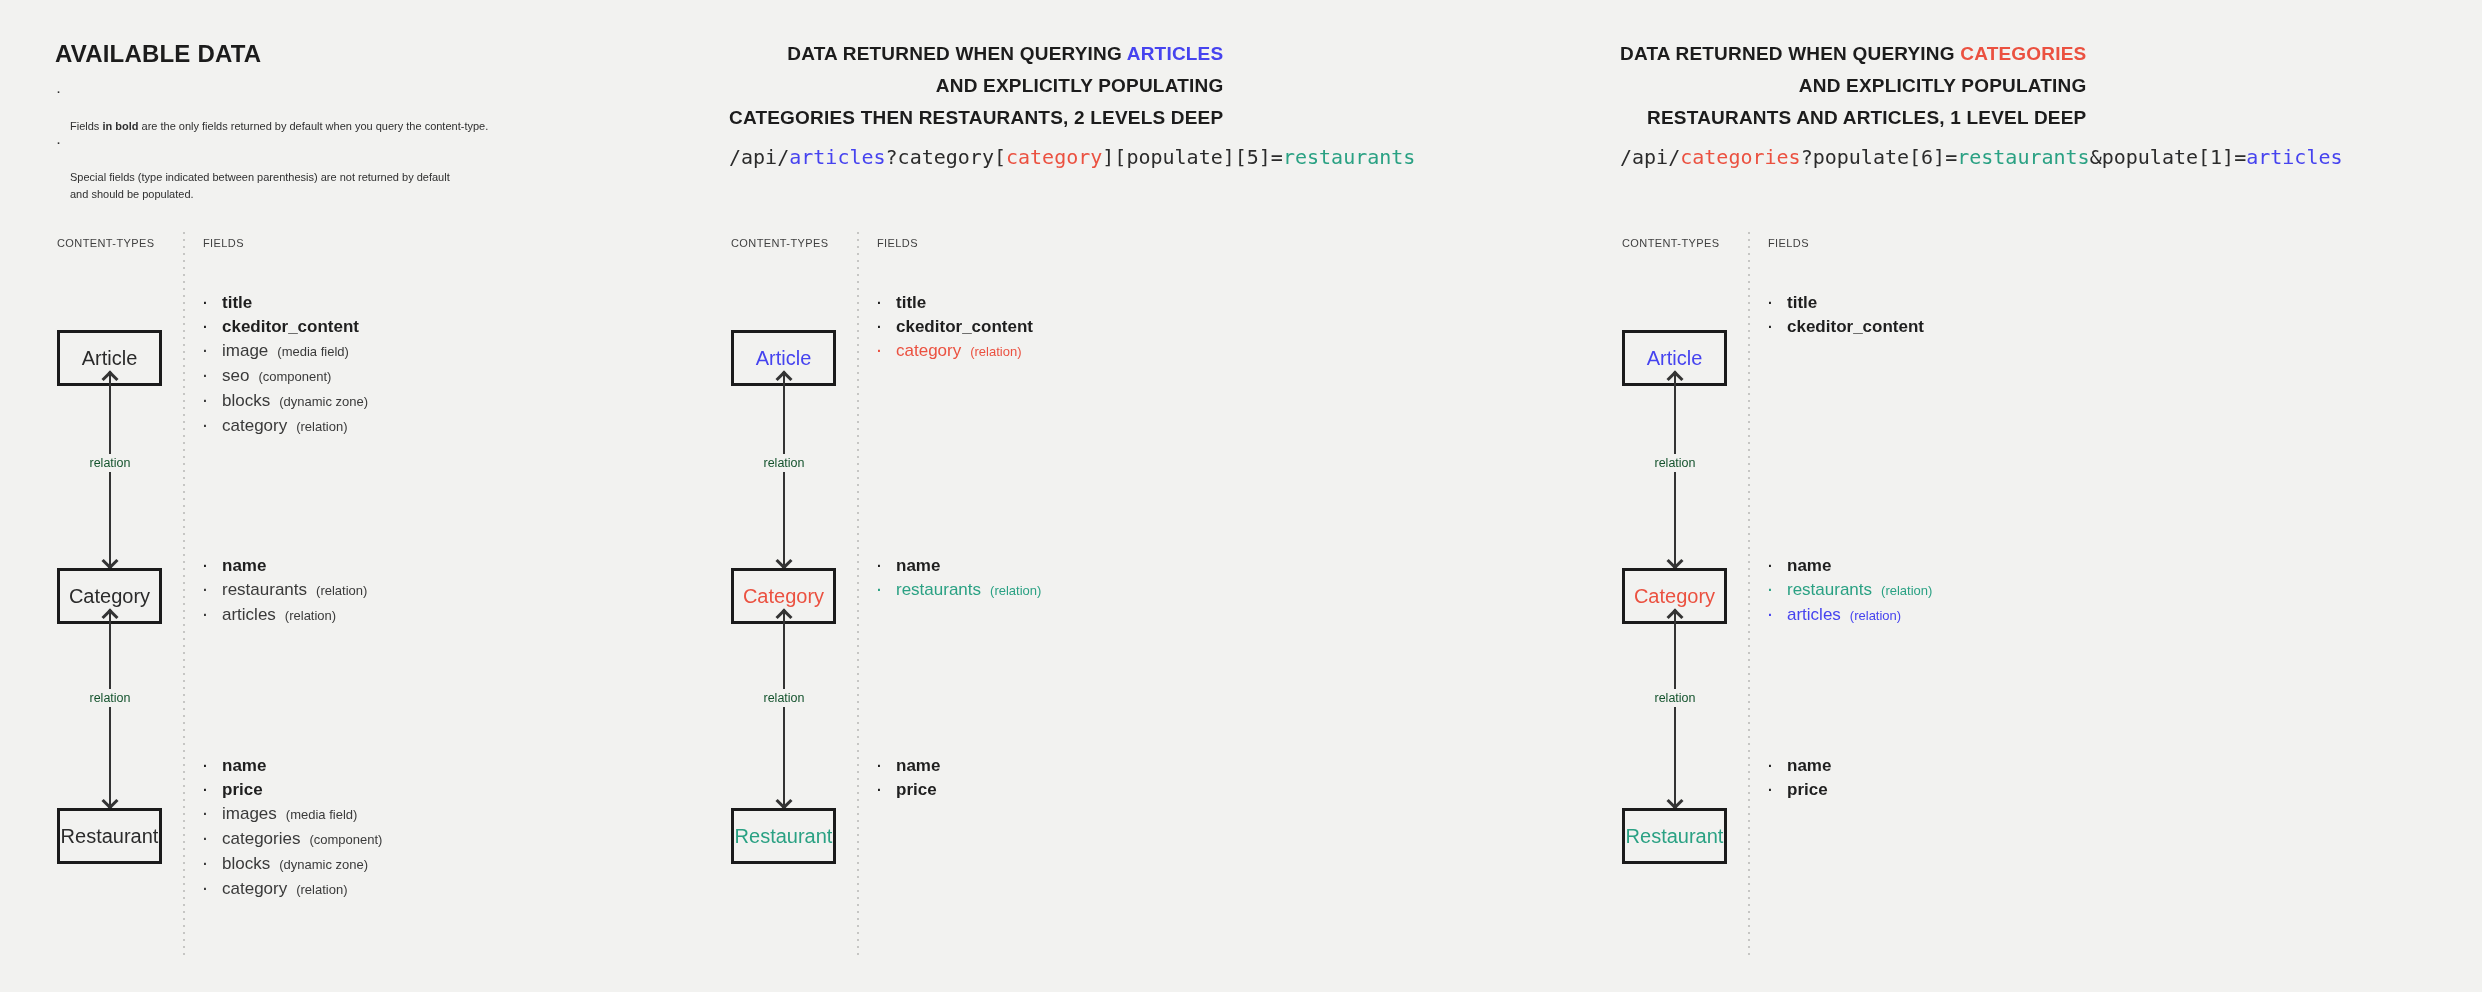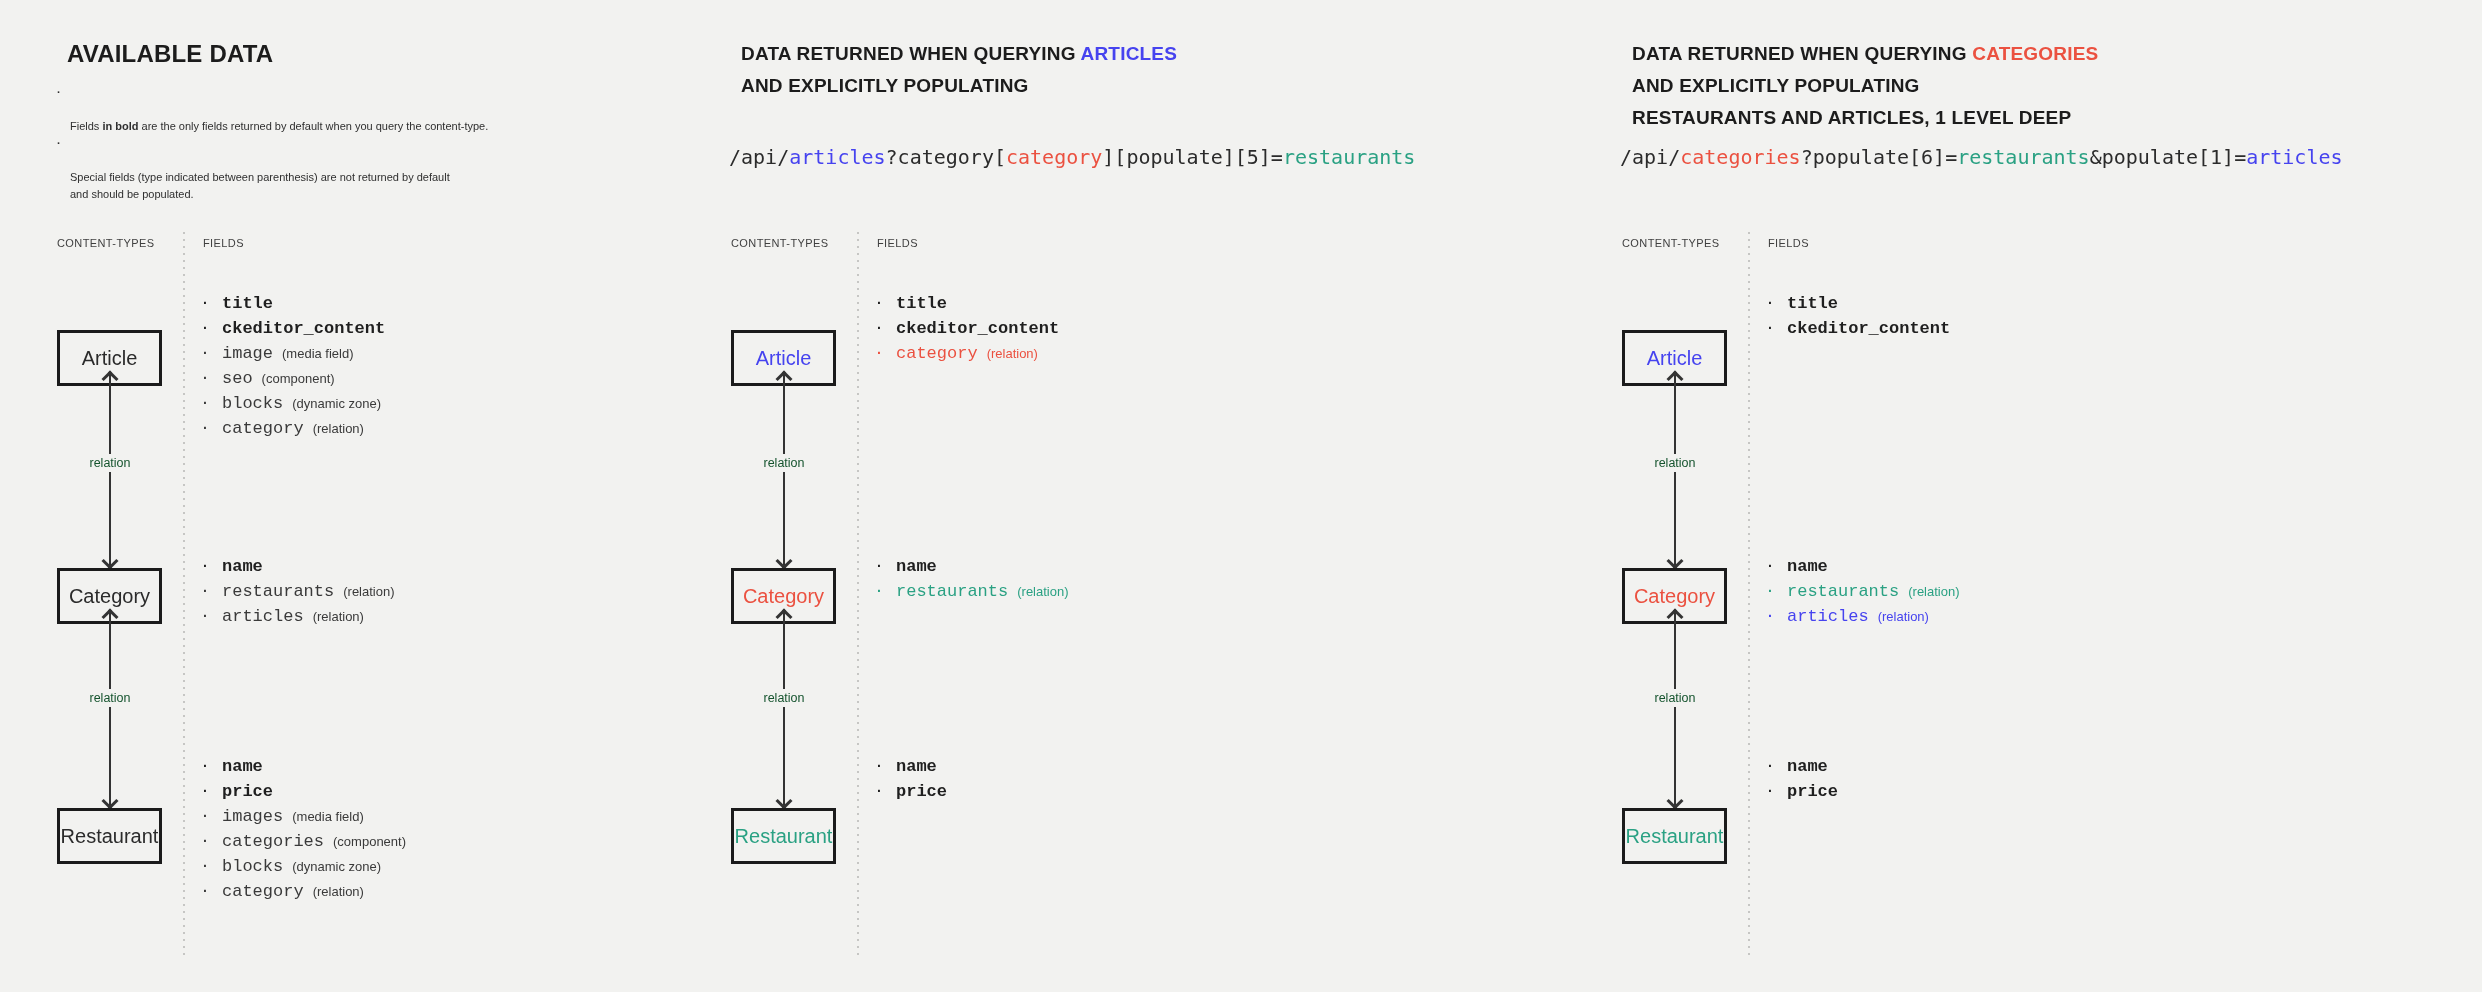--- a/index.html
+++ b/index.html
@@ -16,22 +16,22 @@
     font-family:"Liberation Sans", sans-serif;
     color:#2f2f2f;
     overflow:hidden;
     position:relative;
   }
   .panel{position:absolute;top:0;height:992px;}
   #panel-0{left:55px;width:660px;}
   #panel-1{left:729px;width:880px;}
   #panel-2{left:1620px;width:860px;}
 
-  .panel-title{position:absolute;top:38px;left:12px;font-weight:700;
-    font-size:19px;line-height:32px;color:var(--ink);letter-spacing:.2px;}
+  .panel-title{position:absolute;top:38px;left:0;font-weight:700;
+    font-size:19px;line-height:32px;color:var(--ink);letter-spacing:.2px;text-align:right;}
   .panel-title.big{font-size:24px;}
   .hline{display:block;white-space:nowrap;}
 
   .notes{position:absolute;top:84px;left:2px;list-style:none;
     font-size:11px;line-height:17px;color:#2f2f2f;}
   .note{display:flex;}
   .nbullet{width:13px;flex:0 0 13px;text-align:left;font-weight:700;}
   .ntext{white-space:pre-line;}
   .bold{font-weight:700;}
 
@@ -68,21 +68,21 @@
   .c2 .rel-label{top:79px;}
 
   .flist{position:absolute;left:148px;right:0;}
   .fl1{top:66px;}
   .fl2{top:329px;}
   .fl3{top:529px;}
   .frow{display:flex;align-items:baseline;line-height:24px;color:#3a3a3a;white-space:nowrap;}
   .frow.bold{color:#1f1f1f;}
   .frow.bold .fname{font-weight:700;}
   .fbullet{flex:0 0 19px;width:19px;font-weight:700;font-size:14px;}
-  .fname{font-family:Liberation Mono, monospace;font-size:17px;}
+  .fname{font-family:Liberation Sans, sans-serif;font-size:17px;}
   .ftype{font-size:13px;margin-left:9px;}
 </style>
 </head>
 <body>
 
 <section class="panel" id="panel-0">
   <div class="panel-title big">
     <div class="hline">
       
     <span class="hpart">AVAILABLE DATA</span></div>
@@ -218,20 +218,23 @@
 </section>
 
 <section class="panel" id="panel-1">
   <div class="panel-title">
     <div class="hline">
       
     <span class="hpart">DATA RETURNED WHEN QUERYING </span><span class="hpart" style="color: rgb(70, 67, 239);">ARTICLES</span></div>
     <div class="hline">
       
     <span class="hpart">AND EXPLICITLY POPULATING</span></div>
+    <div class="hline">
+      
+    <span class="hpart">CATEGORIES THEN RESTAURANTS, 2 LEVELS DEEP</span></div>
   </div>
   <div class="api">
     
   <span class="apart">/api/</span><span class="apart" style="color: rgb(70, 67, 239);">articles</span><span class="apart">?category[</span><span class="apart" style="color: rgb(235, 81, 64);">category</span><span class="apart">][populate][5]=</span><span class="apart" style="color: rgb(42, 161, 131);">restaurants</span></div>
 
   <div class="diagram">
     <div class="col-label ct">CONTENT-TYPES</div>
     <div class="col-label fl">FIELDS</div>
     <div class="divider"></div>
 

